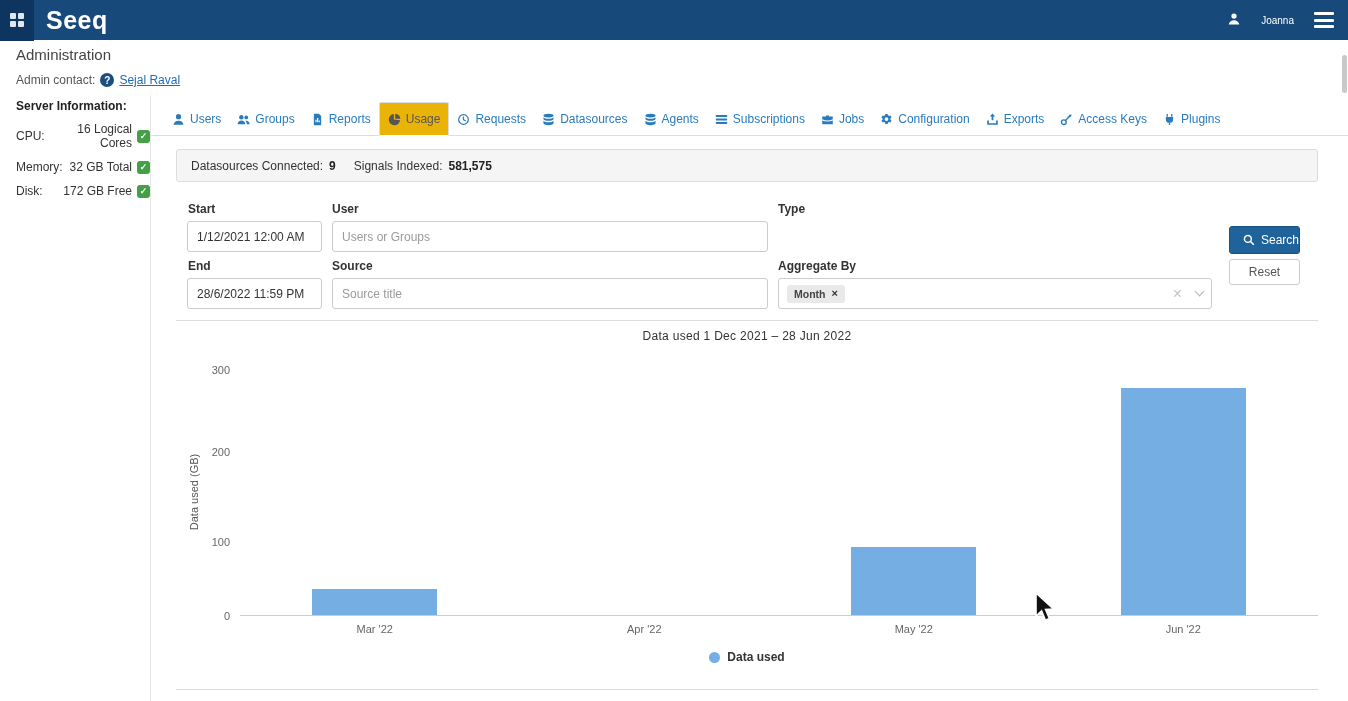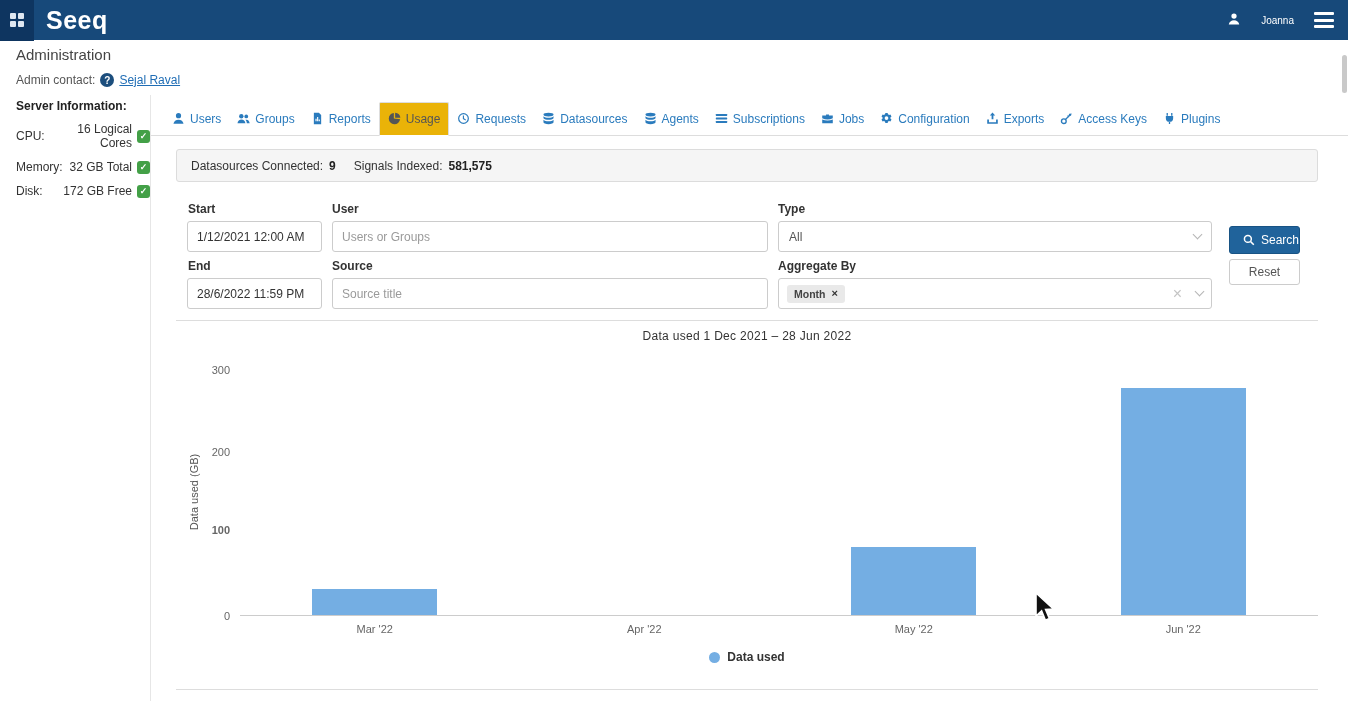--- a/index.html
+++ b/index.html
@@ -26,21 +26,21 @@
   .contact-link { color:#1f6db5; text-decoration:underline; cursor:pointer; }
   .server-info { position:absolute; top:99px; left:16px; width:134px; }
   .si-title { font-weight:bold; color:#222; margin-bottom:9px; }
   .si-row { display:flex; align-items:center; margin-bottom:10px; color:#333; }
   .si-value { margin-left:auto; text-align:right; }
   .check { width:13px; height:13px; background:#43a047; border-radius:3px; color:#fff; font-size:9px; font-weight:bold; display:inline-flex; align-items:center; justify-content:center; margin-left:5px; flex:none; }
   .vdivider { position:absolute; left:150px; top:95px; bottom:0; width:1px; background:#e6e6e6; }
   .scroll-thumb { position:absolute; right:1px; top:55px; width:5px; height:38px; background:#c9c9c9; border-radius:3px; cursor:pointer; }
   
   .tabstrip { position:absolute; left:151px; top:99px; right:0; height:37px; display:flex; align-items:flex-end; padding-left:13px; border-bottom:1px solid #ddd; white-space:nowrap; }
-  .tab { display:flex; gap:5px; padding:9px 8px; color:#2a7bbd; cursor:pointer; font-size:12px; }
+  .tab { display:flex; align-items:center; gap:5px; padding:9px 8px; color:#2a7bbd; cursor:pointer; font-size:12px; }
   .tab svg { fill:currentColor; flex:none; }
   .tab.active { background:#eab308; border:1px solid #ddd; border-bottom:1px solid #fff; margin-bottom:-1px; color:#555; border-radius:2px 2px 0 0; }
   
   .statsbar { position:absolute; left:176px; top:149px; width:1142px; height:33px; background:#f5f5f5; border:1px solid #dcdcdc; border-radius:3px; display:flex; align-items:center; padding:0 14px; }
   .stat-group { display:flex; gap:6px; align-items:center; }
   .stat-group + .stat-group { margin-left:18px; }
   .stat-value { font-weight:bold; color:#222; }
   
   .f-label { position:absolute; font-weight:bold; color:#333; font-size:12px; }
   .f-input { position:absolute; border:1px solid #ccc; border-radius:3px; padding:0 9px; font-size:12px; color:#333; font-family:inherit; background:#fff; outline:none; }
@@ -243,24 +243,20 @@
   <input class="f-input" style="left: 187px; top: 221px; width: 135px; height: 31px;" value="1/12/2021 12:00 AM">
   <div class="f-label" style="left:188px; top:259px;">End</div>
   <input class="f-input" style="left: 187px; top: 278px; width: 135px; height: 31px;" value="28/6/2022 11:59 PM">
 
   <div class="f-label" style="left:332px; top:202px;">User</div>
   <input class="f-input" style="left: 332px; top: 221px; width: 436px; height: 31px;" placeholder="Users or Groups">
   <div class="f-label" style="left:332px; top:259px;">Source</div>
   <input class="f-input" style="left: 332px; top: 278px; width: 436px; height: 31px;" placeholder="Source title">
 
   <div class="f-label" style="left:778px; top:202px;">Type</div>
-  <div class="f-select" style="left:778px; top:221px; width:434px; height:31px;">
-    <span>All</span>
-    <span class="chev"></span>
-  </div>
 
   <div class="f-label" style="left:778px; top:259px;">Aggregate By</div>
   <div class="agg-box" style="left:778px; top:278px; width:434px; height:31px;">
     <span class="tag">
       <span>Month</span>
       <span class="tag-x">×</span>
     </span>
     <span class="agg-right">
       <span class="clear-x">×</span>
       <span class="chev"></span>
@@ -276,21 +272,21 @@
   </button>
   <button class="reset-btn" style="left:1229px; top:259px; width:71px; height:26px;">
     <span>Reset</span>
   </button>
 
   <section class="chart-panel">
     <div class="chart-title">Data used 1 Dec 2021 – 28 Jun 2022</div>
     <div class="y-axis-title">Data used (GB)</div>
     <div class="y-ticks">
         <div class="ytick" style="bottom: -6px;">0</div>
-        <div class="ytick" style="bottom: 80px; font-weight: bold;">100</div>
+        <div class="ytick" style="bottom: 68px;">100</div>
         <div class="ytick" style="bottom: 158px;">200</div>
         <div class="ytick" style="bottom: 240px; margin-left: 8px;">300</div>
       </div>
     <div class="plot">
         <div class="bar" style="left: 72px; width: 125px; height: 26px; background: rgb(116, 174, 227);"></div>
         <div class="bar" style="left: 611px; width: 125px; height: 68px; background: rgb(116, 174, 227);"></div>
         <div class="bar" style="left: 881px; width: 125px; height: 227px; background: rgb(116, 174, 227);"></div>
       </div>
     <div class="x-labels">
         <div class="xlabel" style="left: 0px; width: 269.5px;">Mar '22</div>

